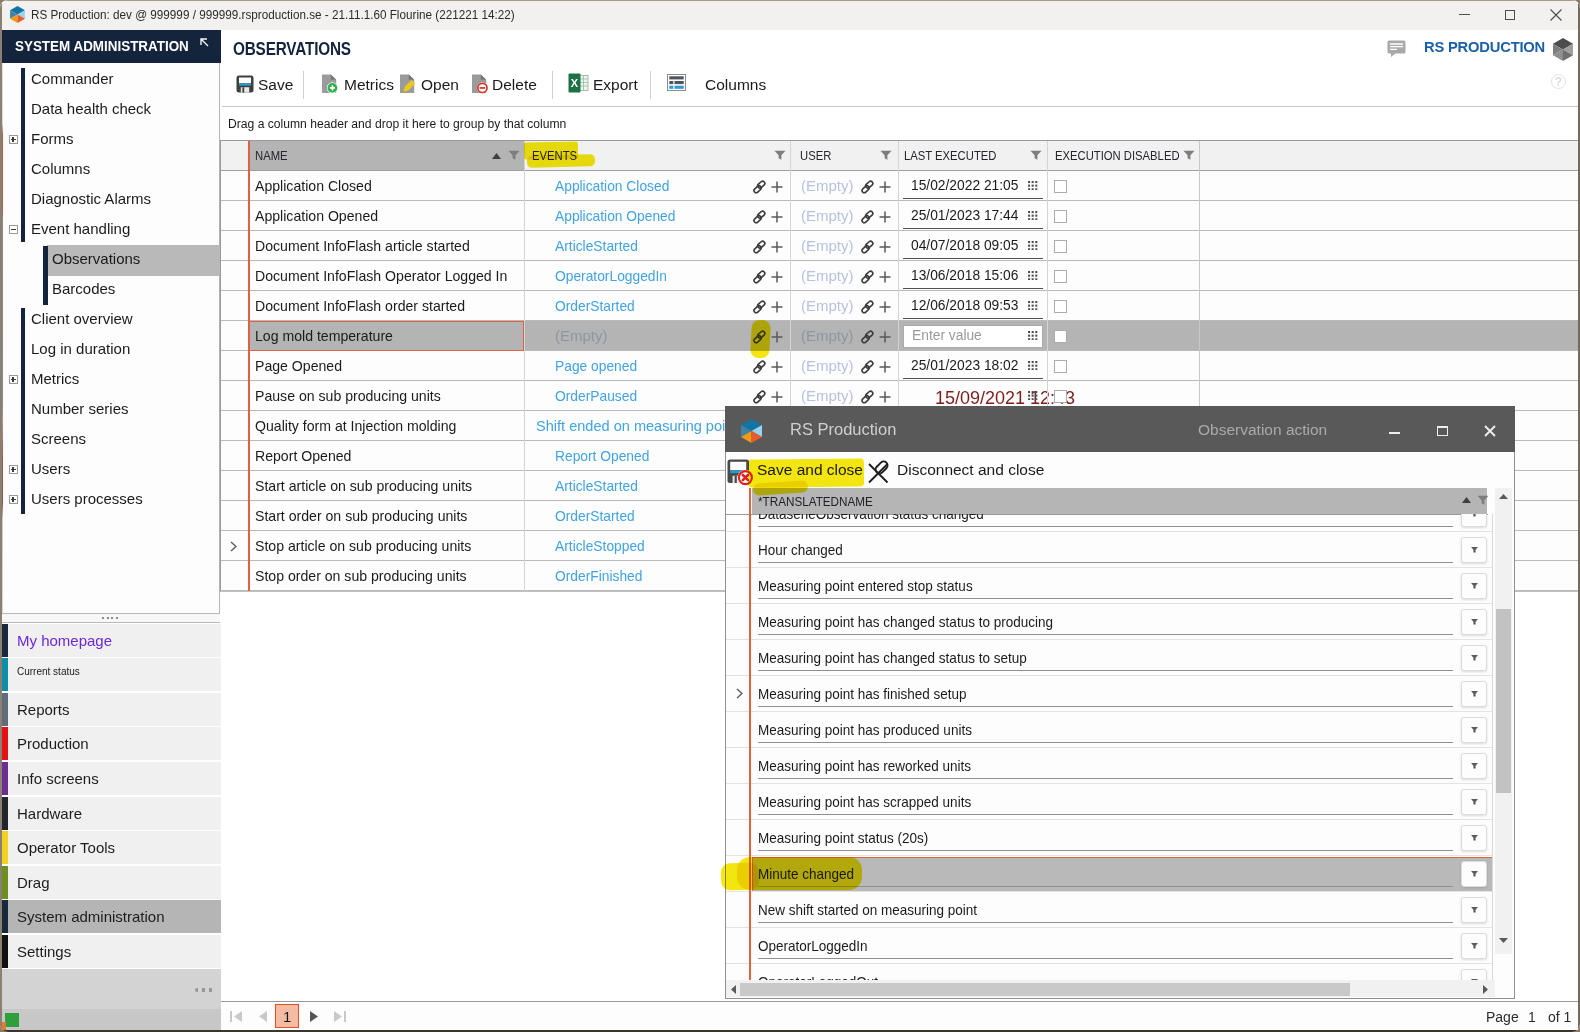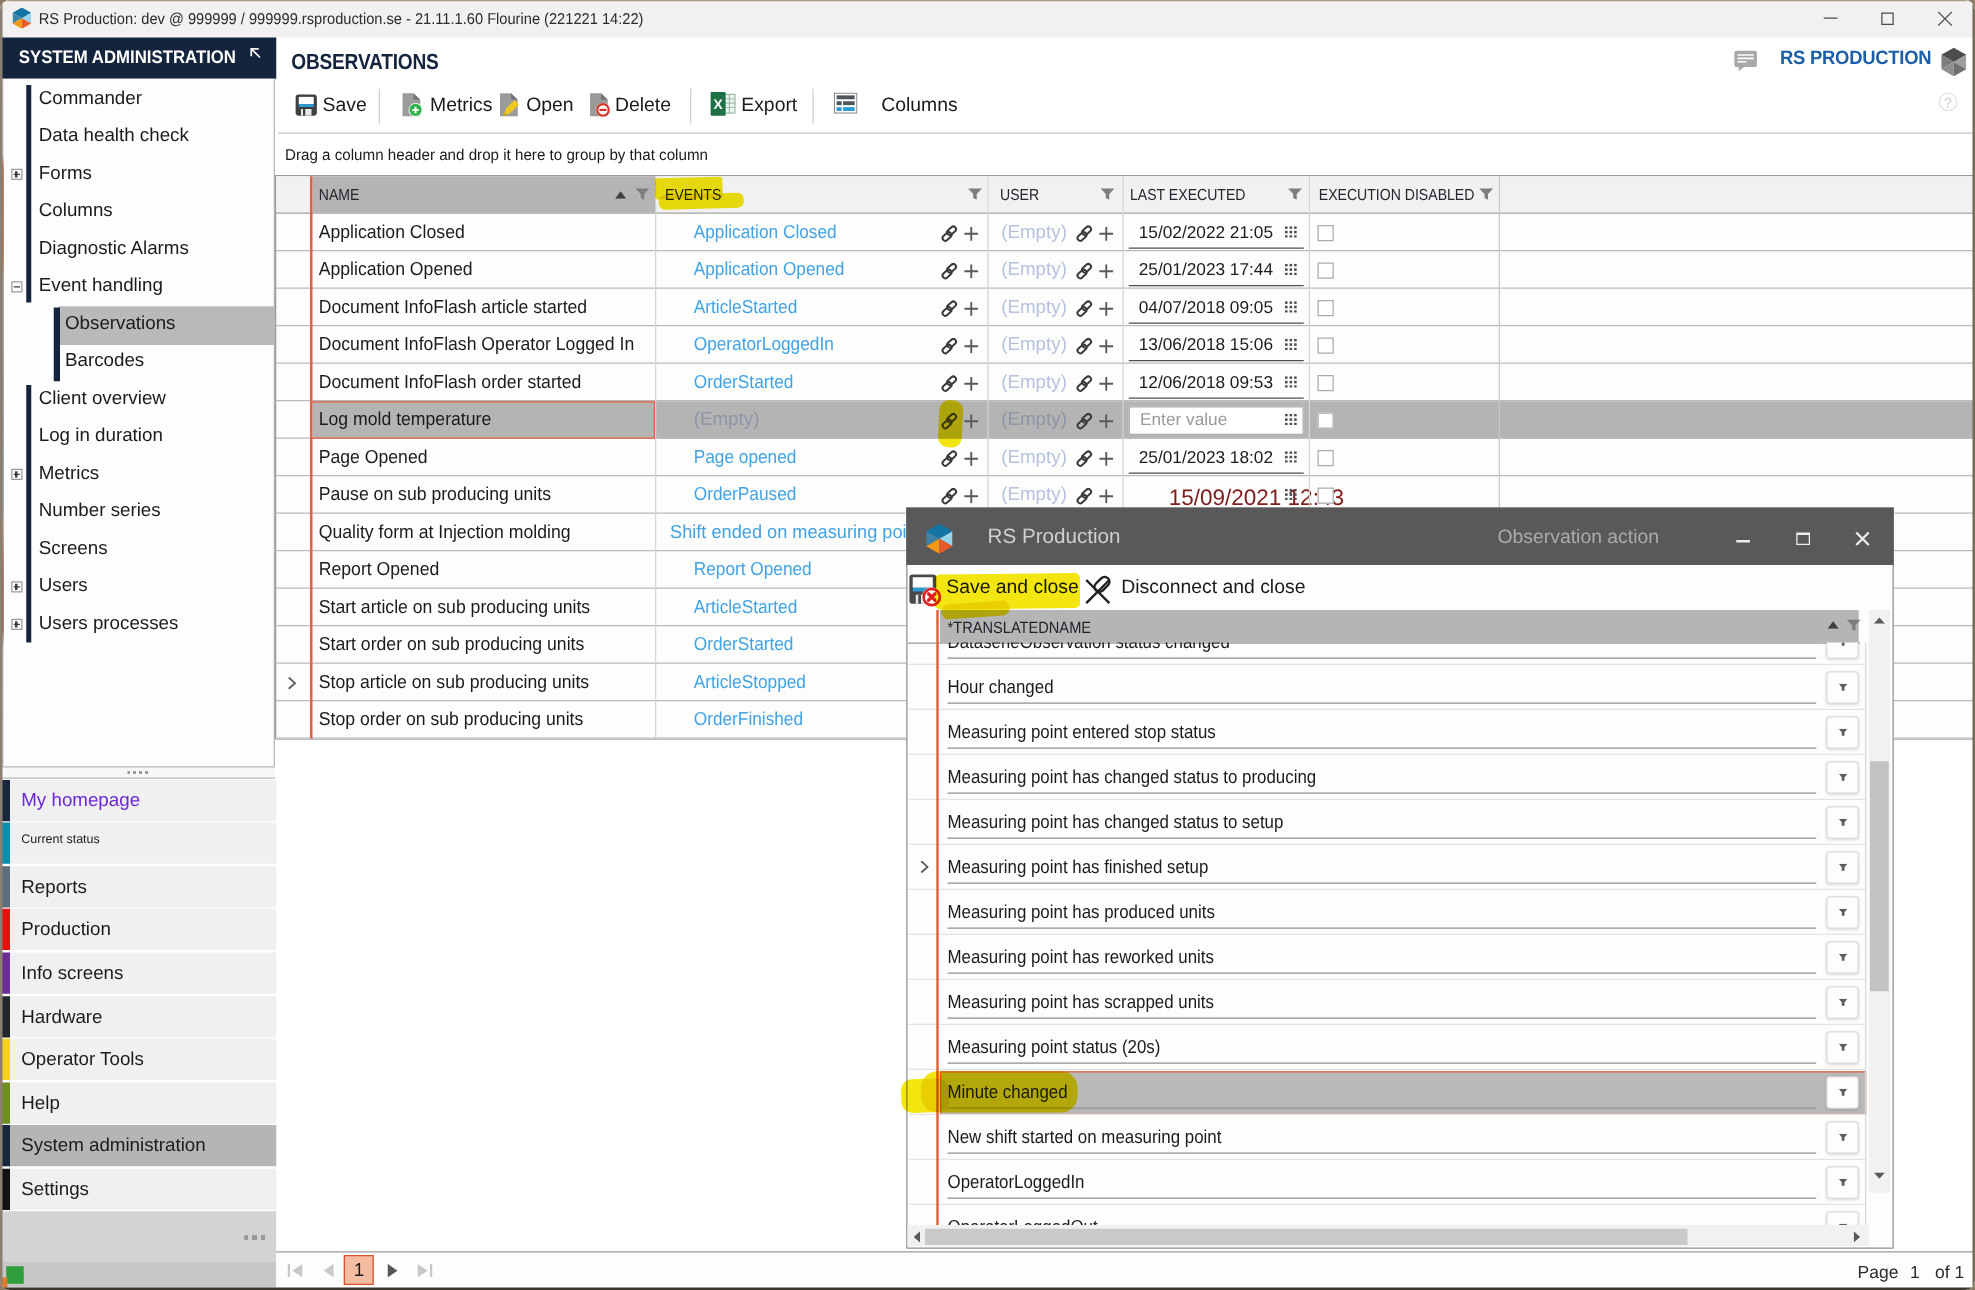--- a/index.html
+++ b/index.html
@@ -88,21 +88,21 @@
 <div class="abs" style="left:0;top:761.9000000000001px;width:8px;height:33.1px;background:#6b2e91;"></div>
 <div class="abs txt" style="left:17px;top:769.9000000000001px;font-size:15px;color:#1c1c1c;">Info screens</div>
 <div class="abs" style="left:0;top:796.5000000000001px;width:221px;height:33.1px;background:#f0f0f0;"></div>
 <div class="abs" style="left:0;top:796.5000000000001px;width:8px;height:33.1px;background:#23272c;"></div>
 <div class="abs txt" style="left:17px;top:804.5000000000001px;font-size:15px;color:#1c1c1c;">Hardware</div>
 <div class="abs" style="left:0;top:831.1000000000001px;width:221px;height:33.1px;background:#f0f0f0;"></div>
 <div class="abs" style="left:0;top:831.1000000000001px;width:8px;height:33.1px;background:#f3d220;"></div>
 <div class="abs txt" style="left:17px;top:839.1000000000001px;font-size:15px;color:#1c1c1c;">Operator Tools</div>
 <div class="abs" style="left:0;top:865.7000000000002px;width:221px;height:33.1px;background:#f0f0f0;"></div>
 <div class="abs" style="left:0;top:865.7000000000002px;width:8px;height:33.1px;background:#6e8e22;"></div>
-<div class="abs txt" style="left:17px;top:873.7000000000002px;font-size:15px;color:#1c1c1c;">Help</div>
+<div class="abs txt" style="left:17px;top:873.7000000000002px;font-size:15px;color:#1c1c1c;">Drag</div>
 <div class="abs" style="left:0;top:900.3000000000002px;width:221px;height:33.1px;background:#b5b5b5;"></div>
 <div class="abs" style="left:0;top:900.3000000000002px;width:8px;height:33.1px;background:#18293e;"></div>
 <div class="abs txt" style="left:17px;top:908.3000000000002px;font-size:15px;color:#1c1c1c;">System administration</div>
 <div class="abs" style="left:0;top:934.9000000000002px;width:221px;height:33.1px;background:#f0f0f0;"></div>
 <div class="abs" style="left:0;top:934.9000000000002px;width:8px;height:33.1px;background:#111111;"></div>
 <div class="abs txt" style="left:17px;top:942.9000000000002px;font-size:15px;color:#1c1c1c;">Settings</div>
 <div class="abs" style="left:0;top:969px;width:221px;height:40px;background:#d3d3d3;"></div>
 <div class="abs" style="left:195px;top:988px;width:18px;height:4px;background:repeating-linear-gradient(90deg,#989898 0 3.4px,transparent 3.4px 6.9px);border-radius:2px;"></div>
 <div class="abs" style="left:0;top:1009px;width:221px;height:21px;background:#c7c7c7;"></div>
 <div class="abs" style="left:5px;top:1013px;width:14px;height:14px;background:#2f9e3d;"></div>

